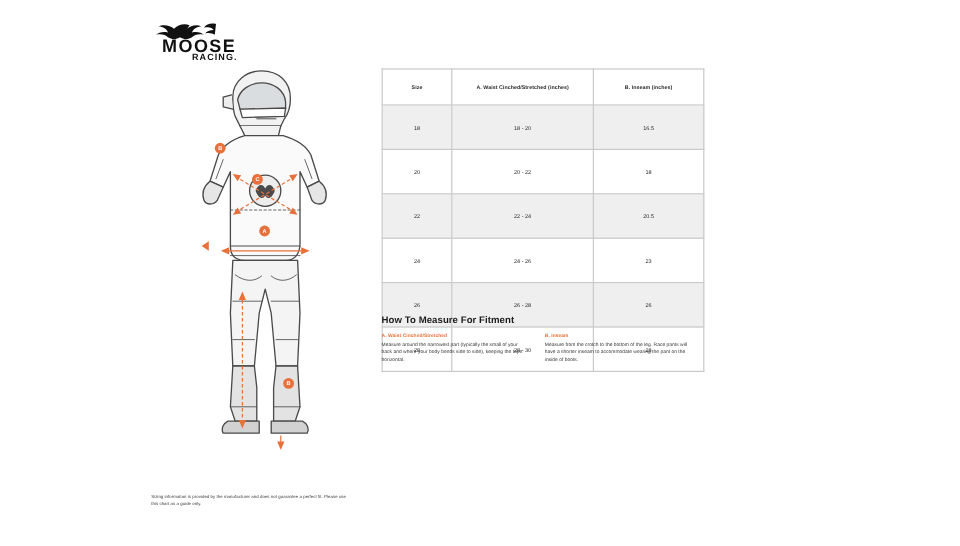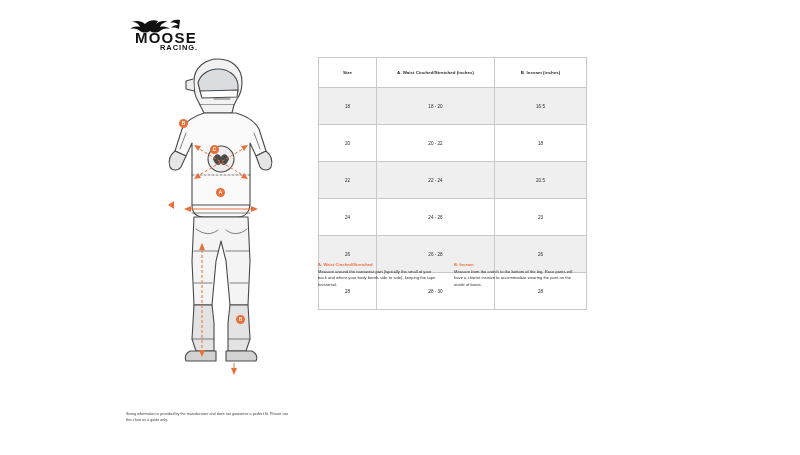--- a/index.html
+++ b/index.html
@@ -301,20 +301,21 @@
         </tr>
         <tr>
           <td>28</td>
           <td>28 - 30</td>
           <td>28</td>
         </tr>
       </tbody>
     </table>
 
     <div class="howto">
+      <div class="howto-title">How To Measure For Fitment</div>
       <div class="howto-cols">
         <div class="howto-col">
           <div class="howto-head">A. Waist Cinched/Stretched</div>
           <div class="howto-body">Measure around the narrowest part (typically the small of your back and where your body bends side to side), keeping the tape horizontal.</div>
         </div>
         <div class="howto-col">
           <div class="howto-head">B. Inseam</div>
           <div class="howto-body">Measure from the crotch to the bottom of the leg. Race pants will have a shorter inseam to accommodate wearing the pant on the inside of boots.</div>
         </div>
       </div>

